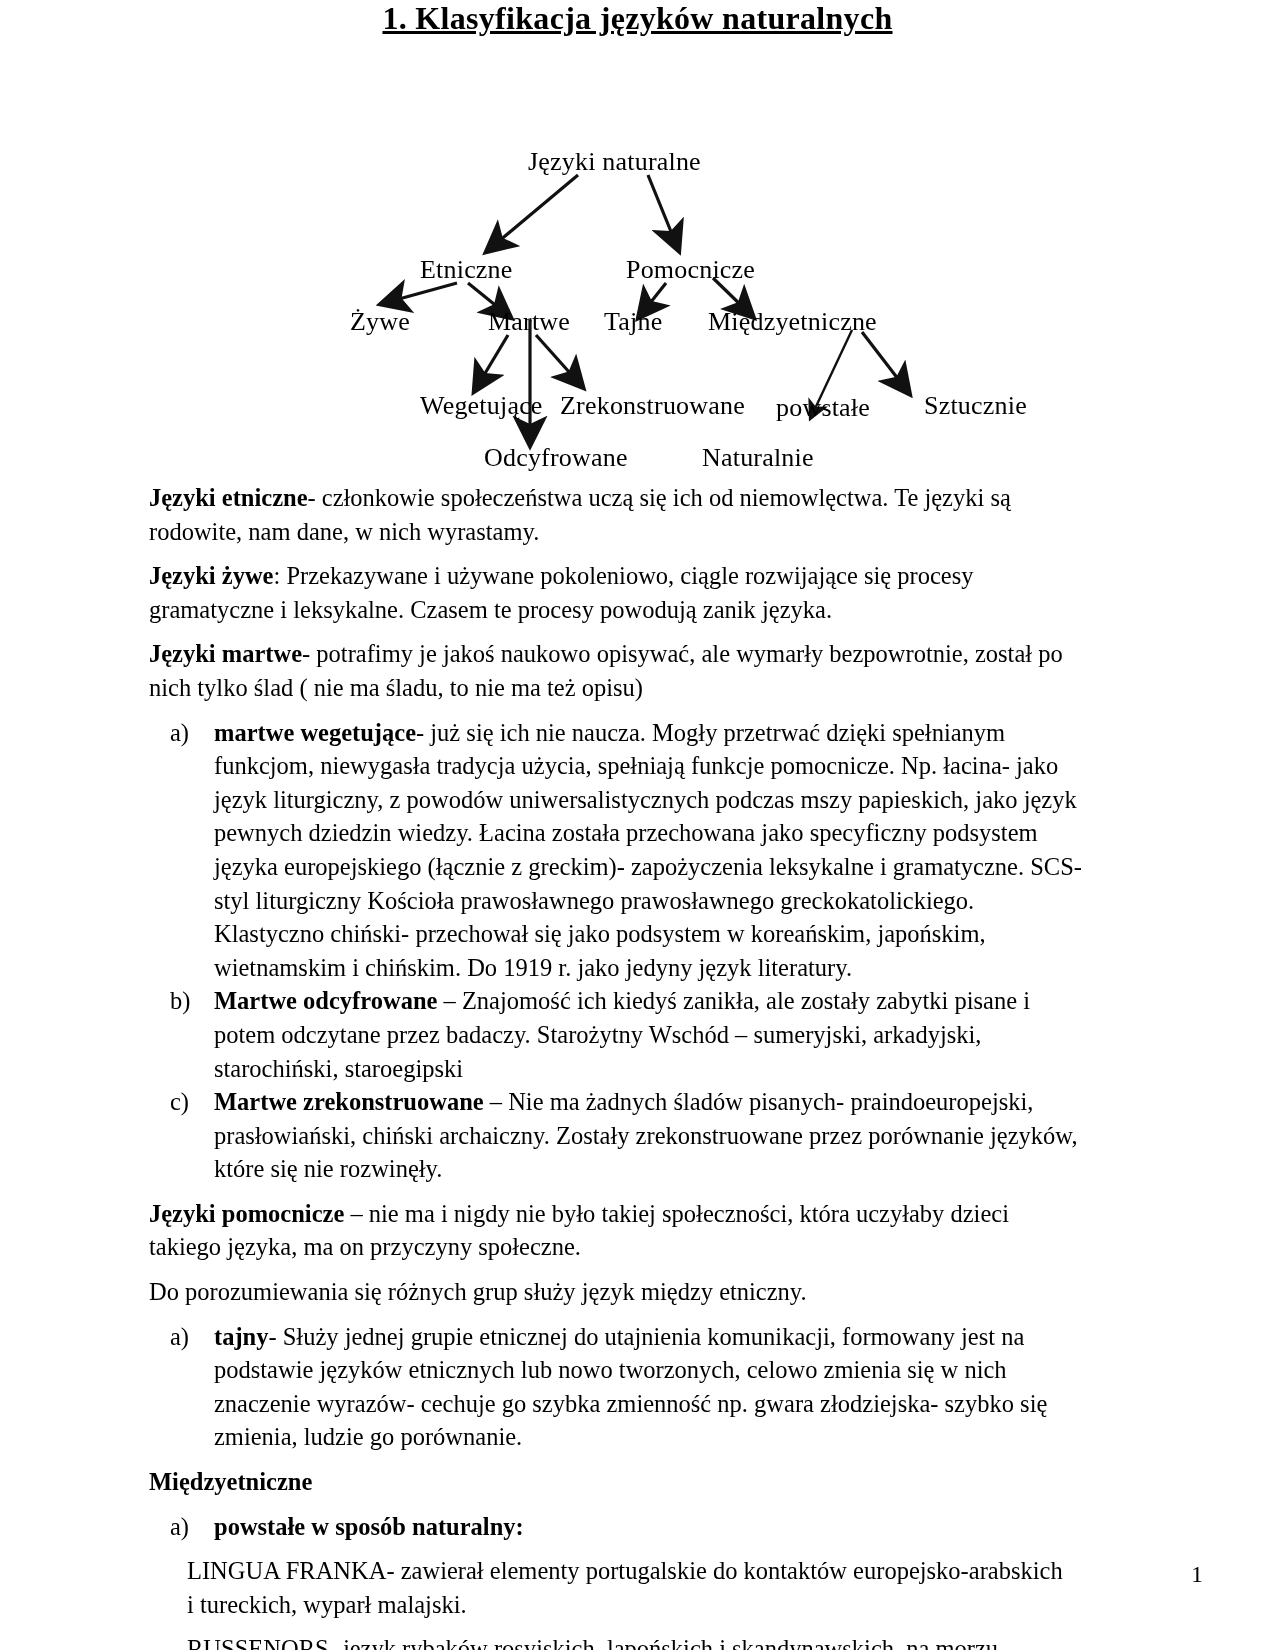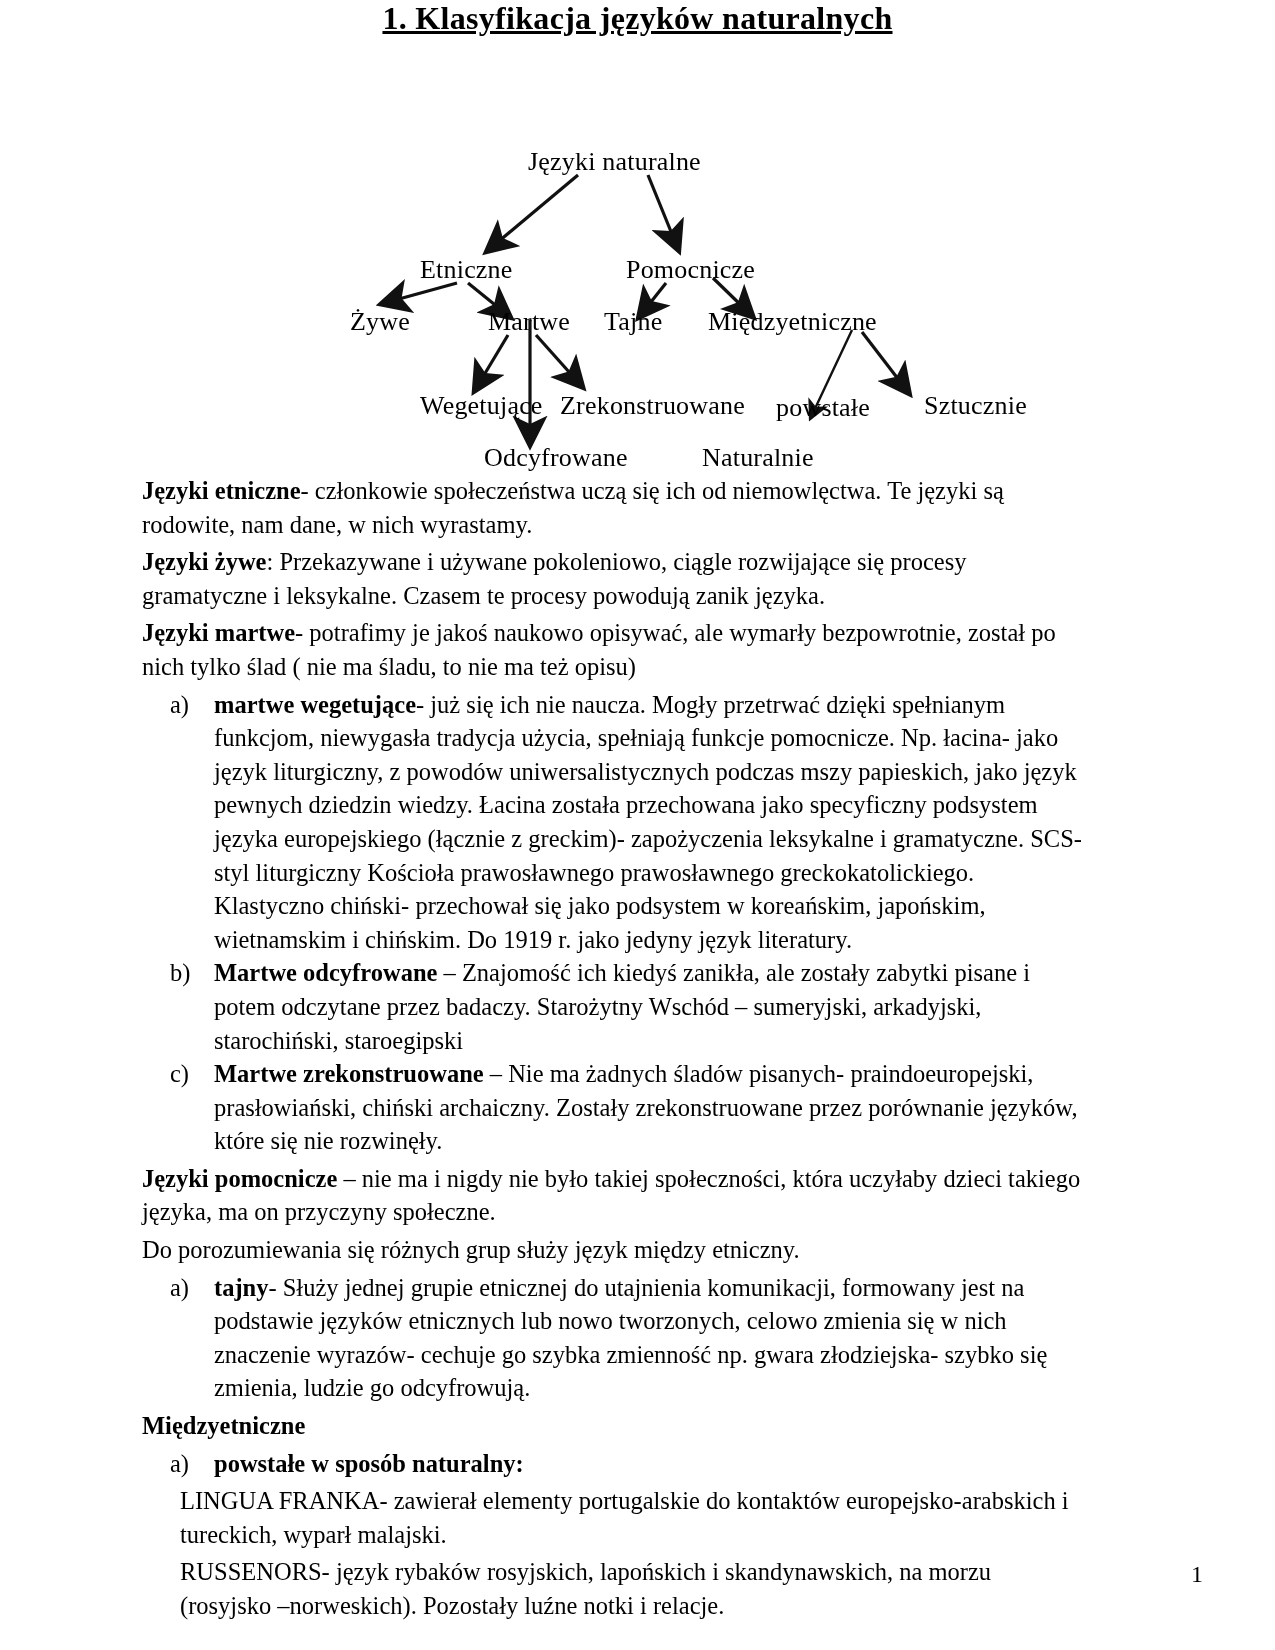--- a/index.html
+++ b/index.html
@@ -39,21 +39,21 @@
 
   
   .body {
     position:absolute;
     left:138px; top:470px;
     width:948px;
     font-size:24.5px;
     line-height:33.6px;
     text-align:left;
   }
-  .para { margin:4px; }
+  .para { margin:11px; }
   .para b { font-weight:bold; }
 
   ol.alpha {
     list-style:none;
     margin:0;
     padding:0;
   }
   ol.alpha > li {
     position:relative;
     padding-left:76px;
@@ -156,21 +156,21 @@
       </li>
     </ol>
 
     <p class="para"><b>Języki pomocnicze</b><span> – nie ma i nigdy nie było takiej społeczności, która uczyłaby dzieci takiego języka, ma on przyczyny społeczne.</span></p>
 
     <p class="para">Do porozumiewania się różnych grup służy język między etniczny.</p>
 
     <ol class="alpha">
       <li>
         <span class="marker">a)</span>
-        <b>tajny</b><span>- Służy jednej grupie etnicznej do utajnienia komunikacji, formowany jest na podstawie języków etnicznych lub nowo tworzonych, celowo zmienia się w nich znaczenie wyrazów- cechuje go szybka zmienność np. gwara złodziejska- szybko się zmienia, ludzie go odcyfrowują.</span>
+        <b>tajny</b><span>- Służy jednej grupie etnicznej do utajnienia komunikacji, formowany jest na podstawie języków etnicznych lub nowo tworzonych, celowo zmienia się w nich znaczenie wyrazów- cechuje go szybka zmienność np. gwara złodziejska- szybko się zmienia, ludzie go porównanie.</span>
       </li>
     </ol>
 
     <p class="para"><b>Międzyetniczne</b></p>
 
     <ol class="alpha">
       <li>
         <span class="marker">a)</span>
         <b>powstałe w sposób naturalny:</b>
       </li>

